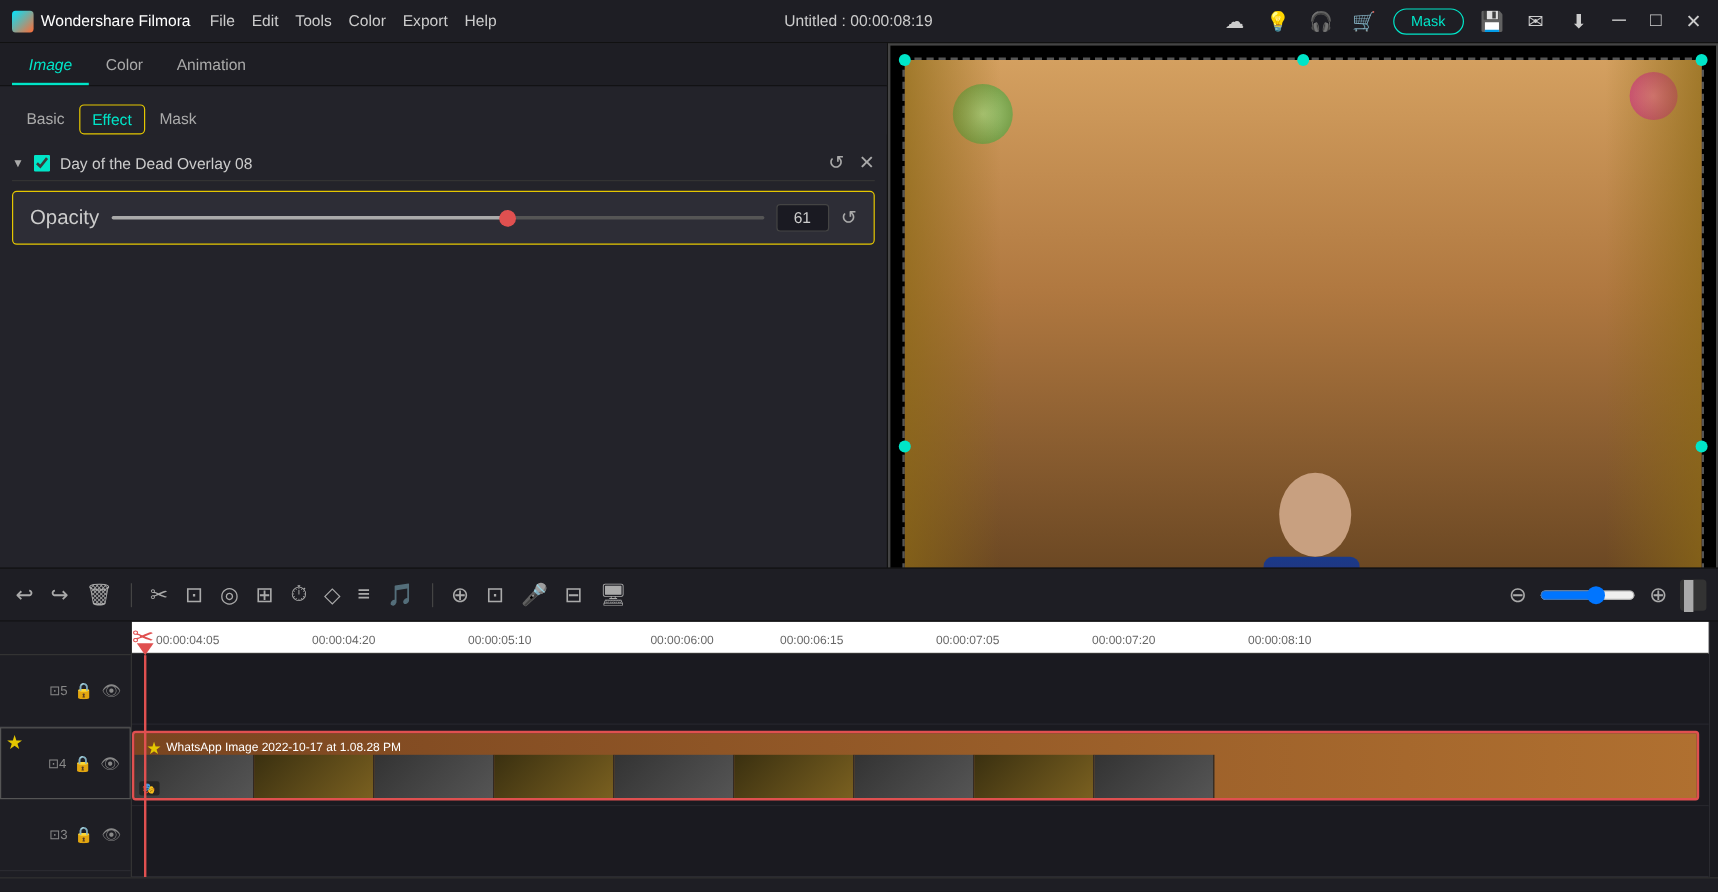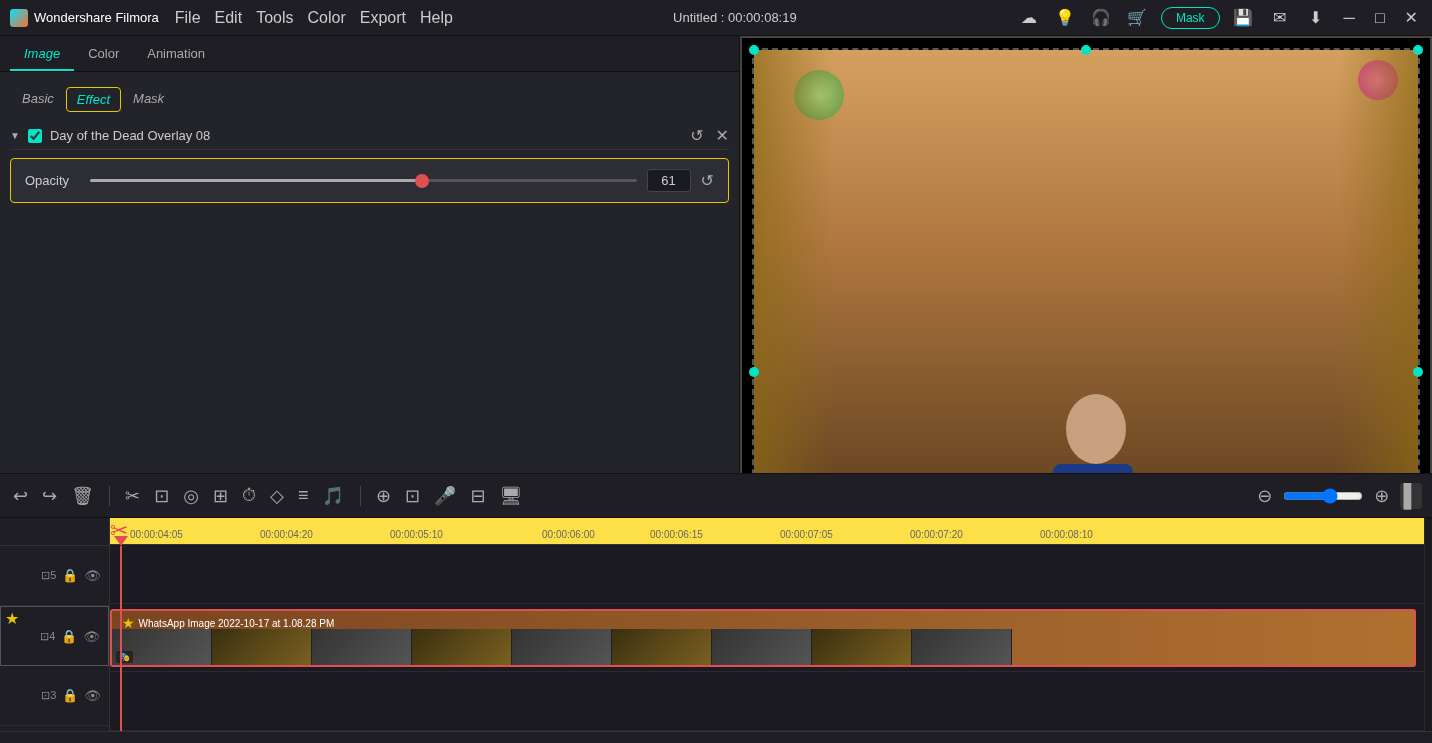--- a/index.html
+++ b/index.html
@@ -7,21 +7,21 @@
 
     
     #titlebar {
       display: flex; align-items: center; justify-content: space-between;
       background: #1e1e24; height: 36px; padding: 0 10px;
       border-bottom: 1px solid #111;
     }
     #titlebar .left { display: flex; align-items: center; gap: 16px; }
     #titlebar .logo { display: flex; align-items: center; gap: 6px; color: #fff; font-size: 13px; }
     #titlebar .logo-icon { width: 18px; height: 18px; background: linear-gradient(135deg, #00e5ff, #ff6b35); border-radius: 3px; }
-    #titlebar .menus { display: flex; gap: 14px; color: #ccc; font-size: 16px; }
+    #titlebar .menus { display: flex; gap: 14px; color: #ccc; font-size: 13px; }
     #titlebar .menus span { cursor: pointer; }
     #titlebar .center { color: #ccc; font-size: 13px; }
     #titlebar .right { display: flex; align-items: center; gap: 12px; }
     #titlebar .right .icon-btn { width: 24px; height: 24px; display: flex; align-items: center; justify-content: center; cursor: pointer; color: #ccc; font-size: 16px; }
     #titlebar .login-btn {
       border: 1.5px solid #00e5c8; border-radius: 14px;
       padding: 3px 14px; color: #00e5c8; cursor: pointer; font-size: 12px;
       background: transparent;
     }
     #titlebar .win-btn { color: #ccc; cursor: pointer; font-size: 16px; padding: 0 4px; }
@@ -32,21 +32,21 @@
     
     #left-panel { width: 740px; display: flex; flex-direction: column; background: #23232a; border-right: 1px solid #111; }
 
     
     #tab-bar { display: flex; gap: 0; padding: 0 10px; background: #1e1e24; border-bottom: 1px solid #111; height: 36px; align-items: flex-end; }
     .tab { padding: 8px 14px; cursor: pointer; font-size: 13px; color: #aaa; border-bottom: 2px solid transparent; }
     .tab.active { color: #00e5c8; border-bottom: 2px solid #00e5c8; font-style: italic; }
 
     
     #sub-tab-bar { display: flex; gap: 0; padding: 6px 10px 0; background: #23232a; height: 40px; align-items: flex-end; }
-    .sub-tab { padding: 6px 12px; cursor: pointer; font-size: 13px; color: #aaa; font-style: italic; }
+    .sub-tab { padding: 6px 12px; cursor: pointer; font-size: 13px; color: #aaa; }
     .sub-tab.active {
       color: #00e5c8;
       border: 1.5px solid #e5c700;
       border-radius: 4px;
       padding: 4px 10px;
     }
 
     
     #panel-content { flex: 1; padding: 10px; overflow-y: auto; }
 
@@ -60,21 +60,21 @@
     .effect-header .checkbox { accent-color: #00e5c8; width: 14px; height: 14px; cursor: pointer; }
     .effect-header .effect-name { color: #ccc; font-size: 13px; flex: 1; }
     .effect-header .btn-icon { color: #aaa; cursor: pointer; font-size: 16px; margin-left: 4px; }
 
     
     .opacity-row {
       display: flex; align-items: center; gap: 10px;
       background: #2d2d36; border: 1.5px solid #e5c700;
       border-radius: 4px; padding: 10px 14px; margin: 6px 0;
     }
-    .opacity-label { color: #ccc; font-size: 13px; min-width: 55px; }
+    .opacity-label { color: #ccc; font-size: 17px; min-width: 55px; }
     .opacity-slider { flex: 1; -webkit-appearance: none; appearance: none; height: 3px; background: linear-gradient(to right, #aaa 0%, #aaa 60%, #555 60%, #555 100%); border-radius: 2px; outline: none; cursor: pointer; }
     .opacity-slider::-webkit-slider-thumb { -webkit-appearance: none; width: 14px; height: 14px; border-radius: 50%; background: #e05050; cursor: pointer; }
     .opacity-value { background: #1a1a22; border: 1px solid #444; color: #ccc; width: 44px; text-align: center; padding: 3px; border-radius: 3px; font-size: 13px; }
     .reset-btn-small { color: #aaa; cursor: pointer; font-size: 16px; }
 
     
     #panel-bottom {
       display: flex; justify-content: space-between; align-items: center;
       padding: 10px 16px; border-top: 1px solid #111; background: #23232a;
     }
@@ -358,21 +358,21 @@
 
       <div class="track-header">
         <span class="track-label">⊡3</span>
         <span class="track-icon">🔒</span>
         <span class="track-icon">👁</span>
       </div>
     </div>
 
     <div id="track-content" style="flex:1;display:flex;flex-direction:column;position:relative;overflow:hidden;">
 
-      <div id="timeline-ruler" style="height:28px;background:#fde047;border-bottom:1px solid #333;display:flex;align-items:flex-end;position:relative;overflow:hidden;">
+      <div id="timeline-ruler" style="height:28px;background:#ffffff;border-bottom:1px solid #333;display:flex;align-items:flex-end;position:relative;overflow:hidden;">
         <div style="position:absolute;left:20px;bottom:4px;font-size:10px;color:#666;">00:00:04:05</div>
         <div style="position:absolute;left:150px;bottom:4px;font-size:10px;color:#666;">00:00:04:20</div>
         <div style="position:absolute;left:280px;bottom:4px;font-size:10px;color:#666;">00:00:05:10</div>
         <div style="position:absolute;left:432px;bottom:4px;font-size:10px;color:#666;">00:00:06:00</div>
         <div style="position:absolute;left:540px;bottom:4px;font-size:10px;color:#666;">00:00:06:15</div>
         <div style="position:absolute;left:670px;bottom:4px;font-size:10px;color:#666;">00:00:07:05</div>
         <div style="position:absolute;left:800px;bottom:4px;font-size:10px;color:#666;">00:00:07:20</div>
         <div style="position:absolute;left:930px;bottom:4px;font-size:10px;color:#666;">00:00:08:10</div>
       </div>
 

